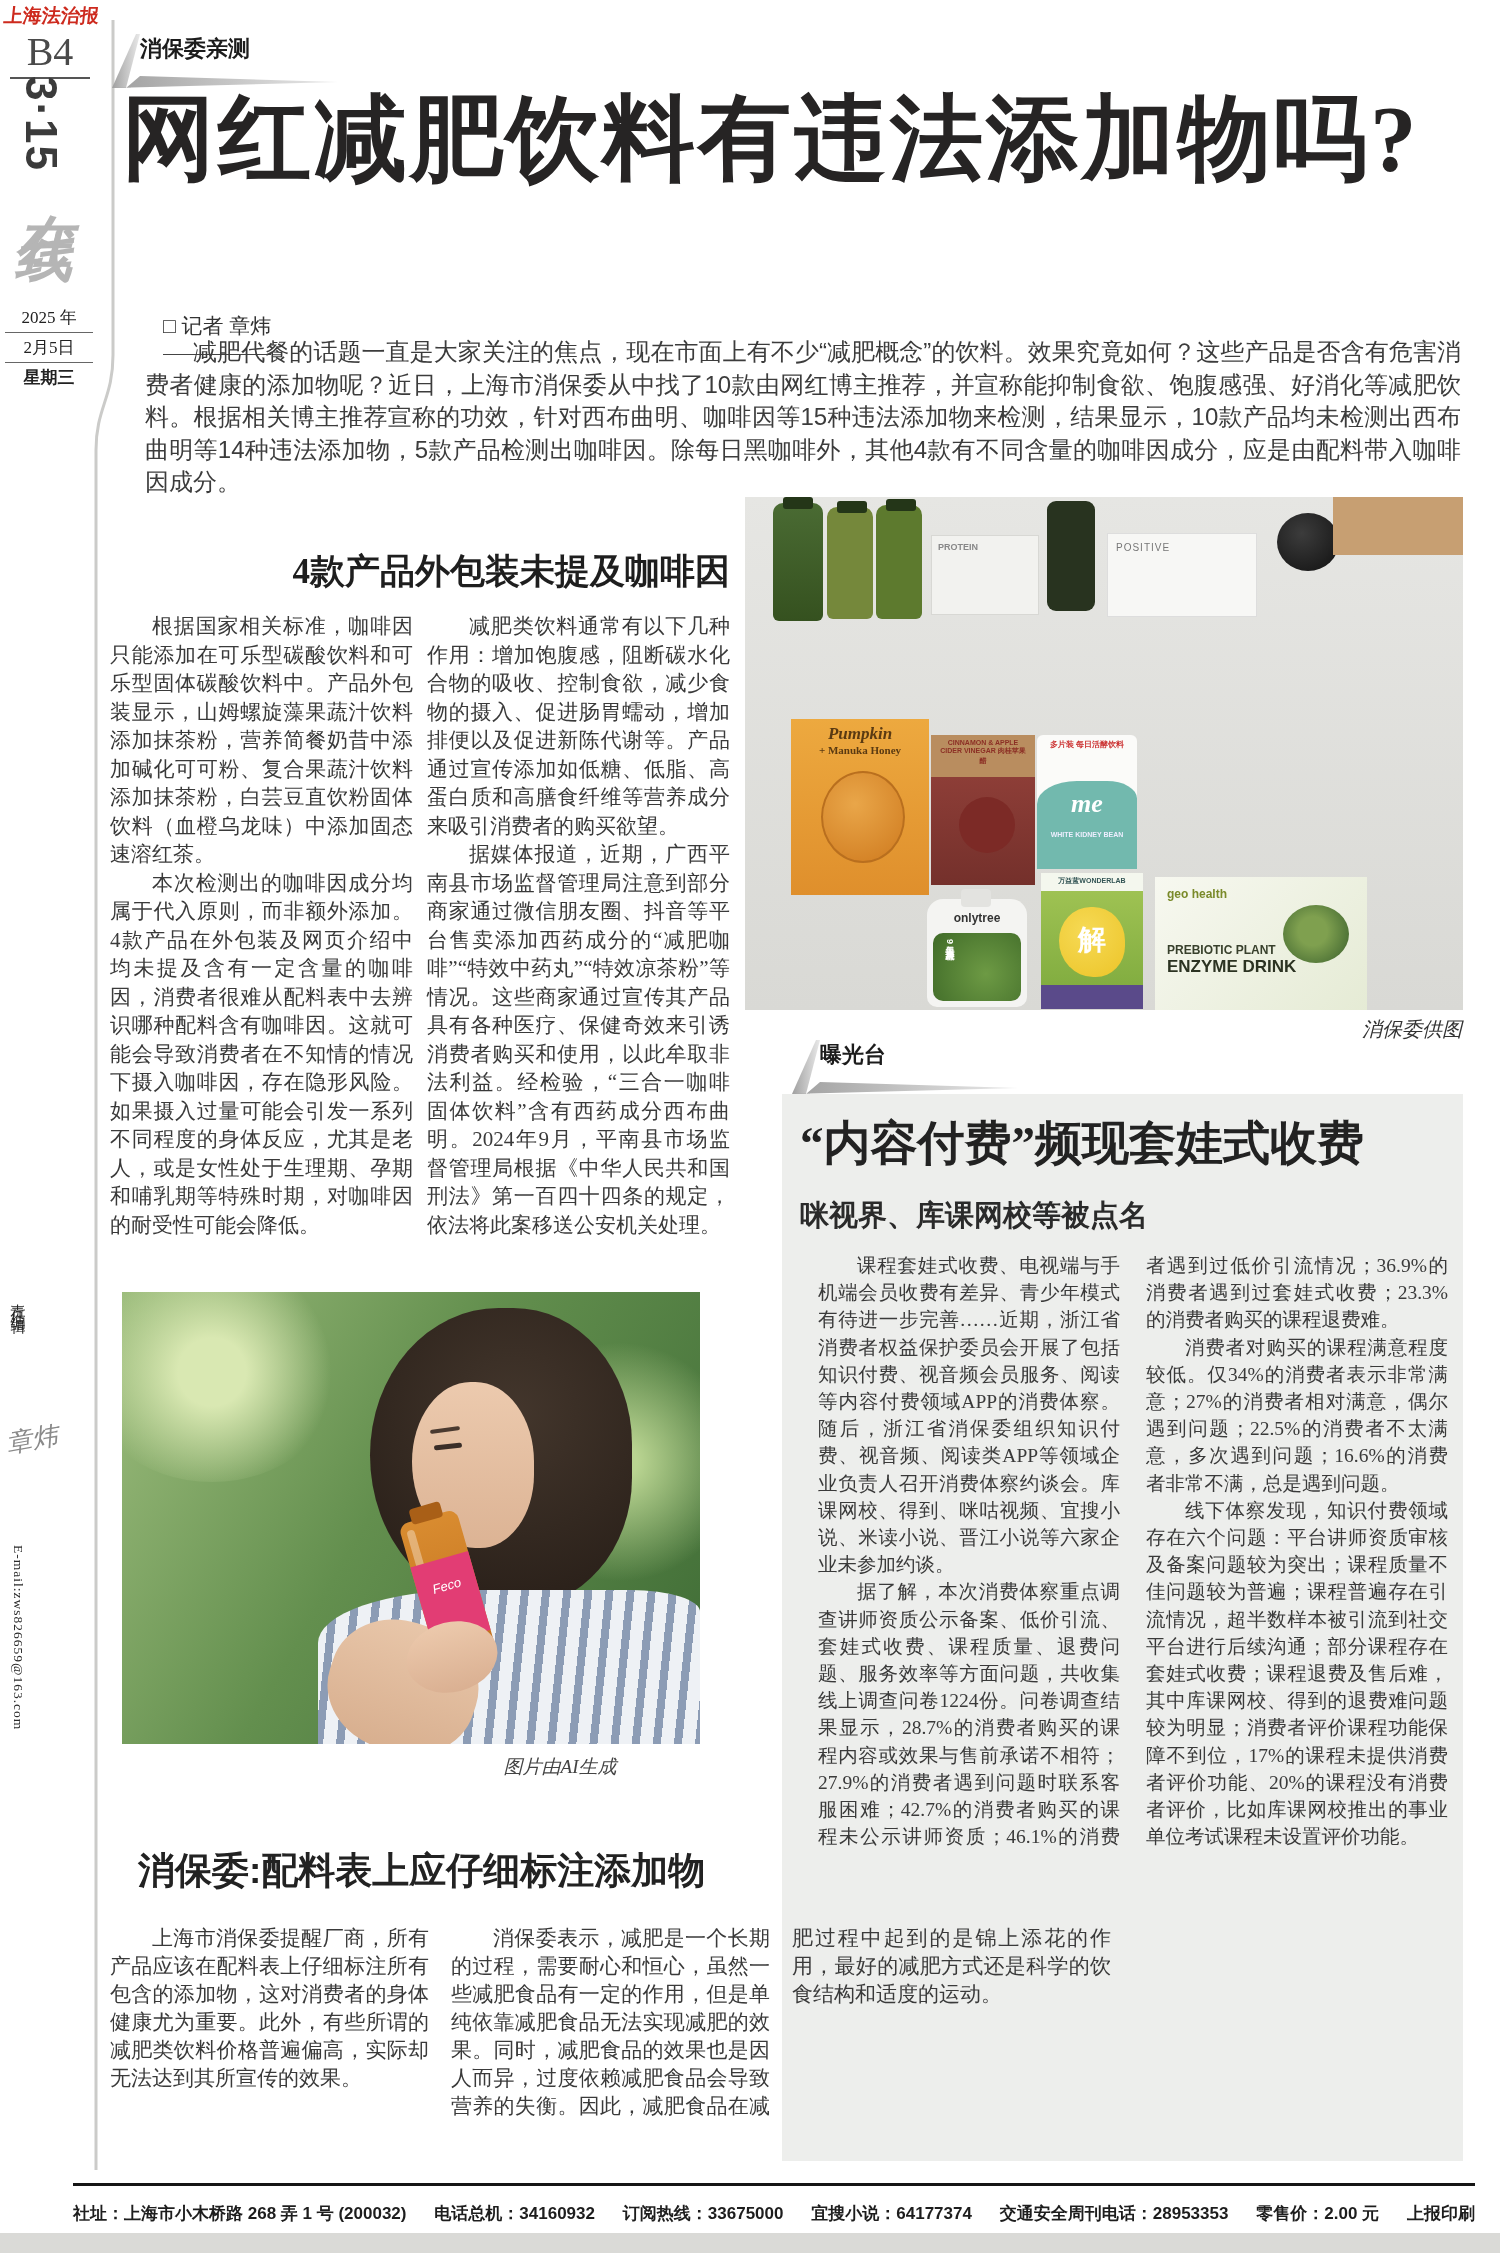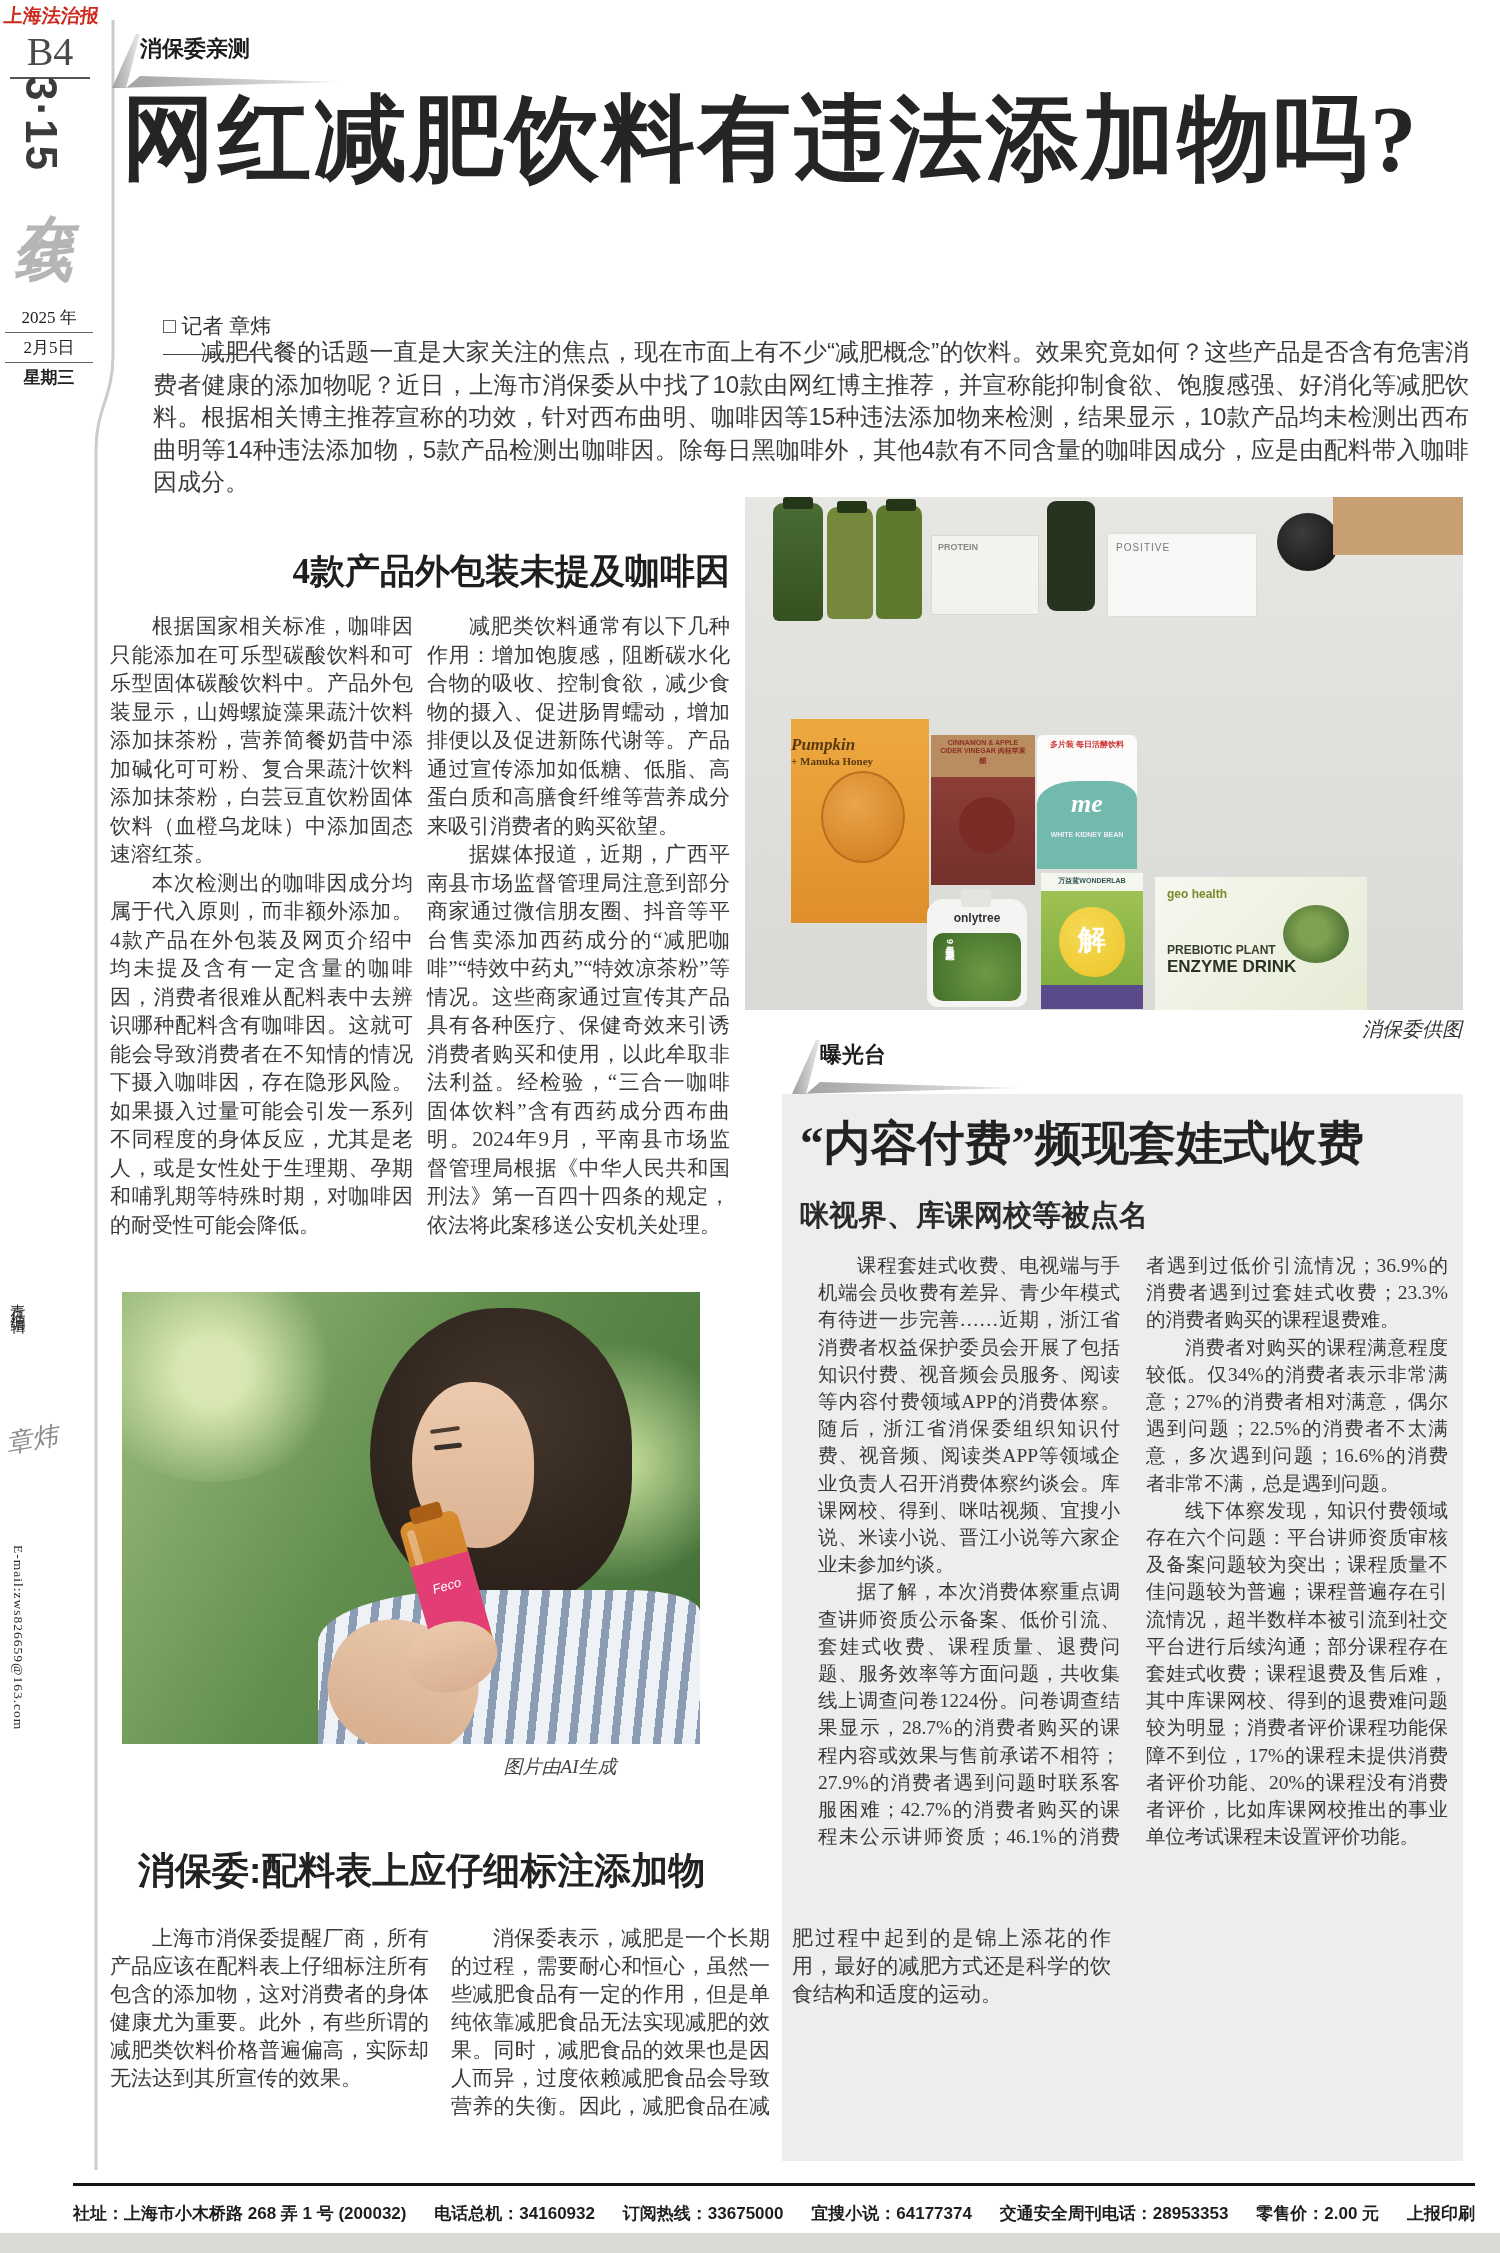--- a/index.html
+++ b/index.html
@@ -32,21 +32,21 @@
   
   .tag{position:absolute;width:240px;height:60px;}
   .tag .ribbon{position:absolute;left:0;top:0;}
   .tag .tag-label{position:absolute;left:30px;top:2px;font-size:22px;font-weight:bold;color:#1c1c1c;}
 
   
   .headline{position:absolute;left:122px;top:76px;width:1350px;font-size:93px;font-weight:bold;
             color:#262424;letter-spacing:3px;white-space:nowrap;}
   .byline{position:absolute;left:163px;top:312px;font-size:21px;color:#333;
           border-bottom:1.5px solid #444;padding-bottom:14px;}
-  .intro{position:absolute;left:153px;top:336px;width:1316px;font-size:24px;line-height:32.5px;
+  .intro{position:absolute;left:145px;top:336px;width:1316px;font-size:24px;line-height:32.5px;
          color:#3c3c3c;text-align:justify;text-indent:2em;}
 
   
   .art-body p{margin:0;text-indent:2em;text-align:justify;}
   .art1-title{position:absolute;left:110px;top:548px;width:620px;text-align:right;font-size:35px;
               font-weight:bold;color:#1e1e1e;}
   .art1-body{position:absolute;left:110px;top:612px;width:620px;height:672px;
              column-count:2;column-gap:14px;font-size:21px;line-height:28.5px;}
   .caption-right{position:absolute;left:1100px;top:1016px;width:362px;text-align:right;
                  font-size:20px;color:#333;}
@@ -72,22 +72,22 @@
   .pp-bottleC{left:131px;top:8px;width:46px;height:114px;border-radius:10px 10px 6px 6px;background:#5d7a2e;}
   .pp-cap{left:10px;top:-6px;width:30px;height:12px;background:#243618;border-radius:3px;}
   .pp-proteinbox{left:186px;top:38px;width:108px;height:80px;background:#f2f2ef;border:1px solid #d8d8d4;
                  font-size:9px;color:#888;padding:6px;font-weight:bold;}
   .pp-darkbottle{left:302px;top:4px;width:48px;height:110px;border-radius:9px;background:#28331f;}
   .pp-positive{left:362px;top:36px;width:150px;height:84px;background:#f7f7f5;border:1px solid #ddd;
                font-size:10px;color:#777;padding:8px;letter-spacing:1px;}
   .pp-tape{left:532px;top:16px;width:62px;height:58px;border-radius:50%;
            background:radial-gradient(circle at 40% 35%,#3c3c3c,#101010);}
   .pp-kraft{left:588px;top:0;width:130px;height:58px;background:#c79f72;}
-  .pp-pumpkin{left:46px;top:222px;width:138px;height:204px;background:linear-gradient(#eda93f,#df8f2c);
-              color:#5a3a12;padding-top:16px;text-align:left;}
+  .pp-pumpkin{left:46px;top:222px;width:138px;height:176px;background:linear-gradient(#eda93f,#df8f2c);
+              color:#5a3a12;padding-top:5px;text-align:center;}
   .pp-pumpkin .l1{position:static;display:block;font-size:17px;font-style:italic;font-weight:bold;}
   .pp-pumpkin .l2{position:static;display:block;font-size:11px;font-weight:bold;}
   .pp-pumpcircle{left:30px;top:52px;width:84px;height:92px;border-radius:50%;
                  background:radial-gradient(circle at 40% 35%,#e9a649,#cf7a1e);border:2px solid #b96f1e;}
   .pp-vinegar{left:186px;top:238px;width:104px;height:150px;background:linear-gradient(#97433c,#74302b);}
   .pp-vinegar .band{left:0;top:0;width:100%;height:42px;background:#b98d5f;color:#8c2f25;font-size:7px;
                     font-weight:bold;padding:4px 6px;text-align:center;}
   .pp-apple{left:28px;top:62px;width:56px;height:56px;border-radius:50%;background:#7c2a26;}
   .pp-me{left:292px;top:238px;width:100px;height:134px;background:#fbfbf9;border-radius:6px;}
   .pp-me .teal{left:0;top:46px;width:100%;height:88px;background:#72b9ae;border-radius:40% 30% 0 0/26% 20% 0 0;}

